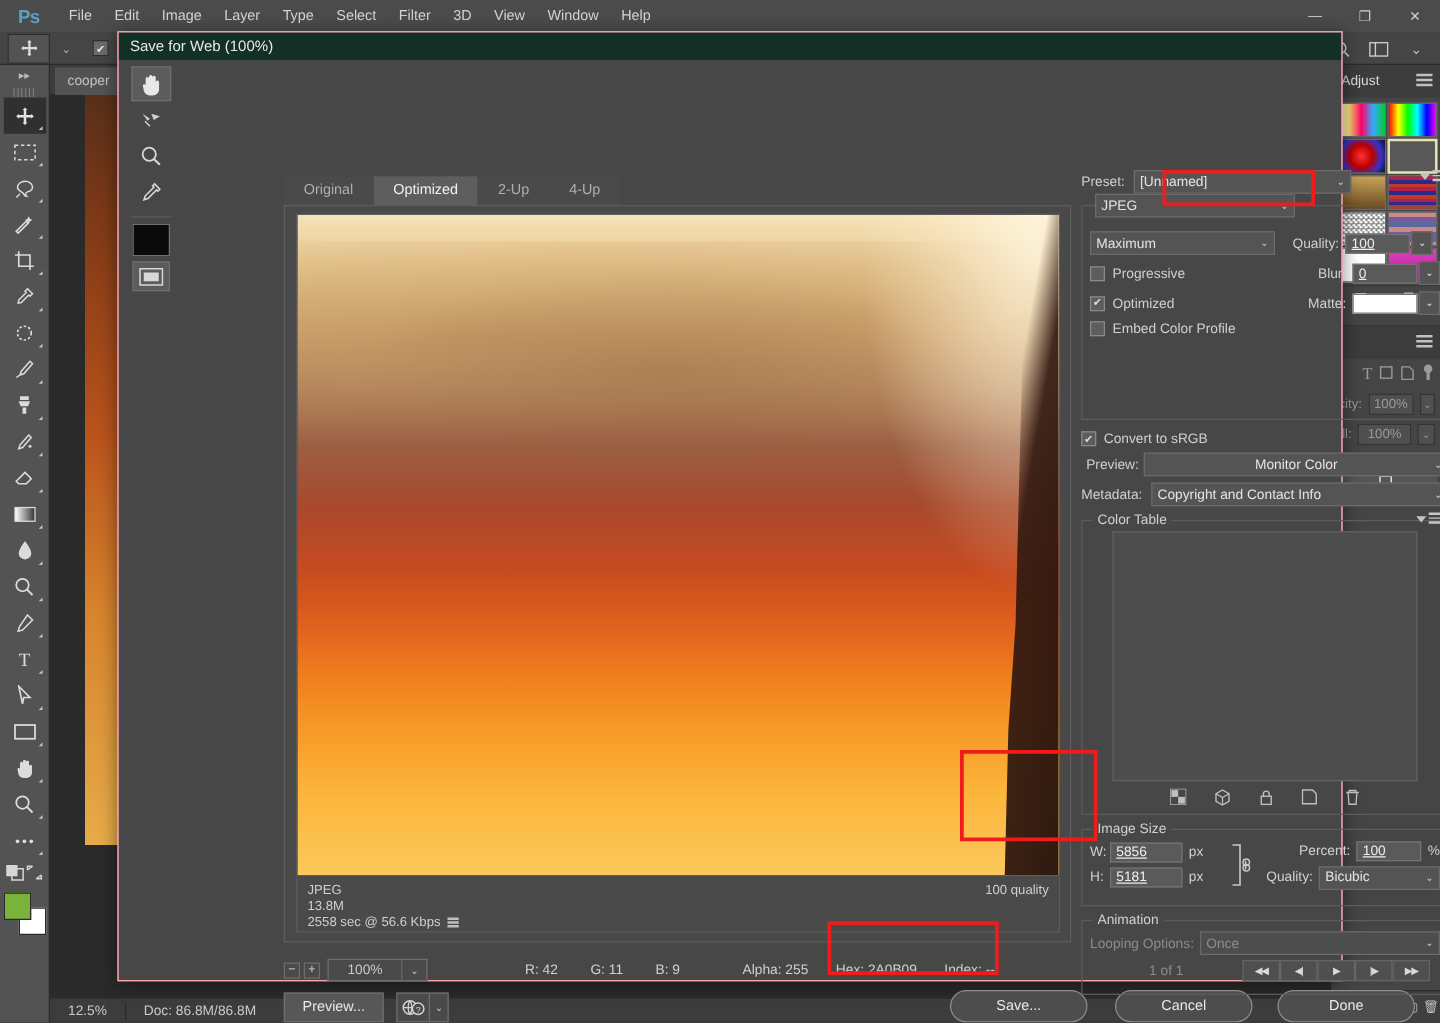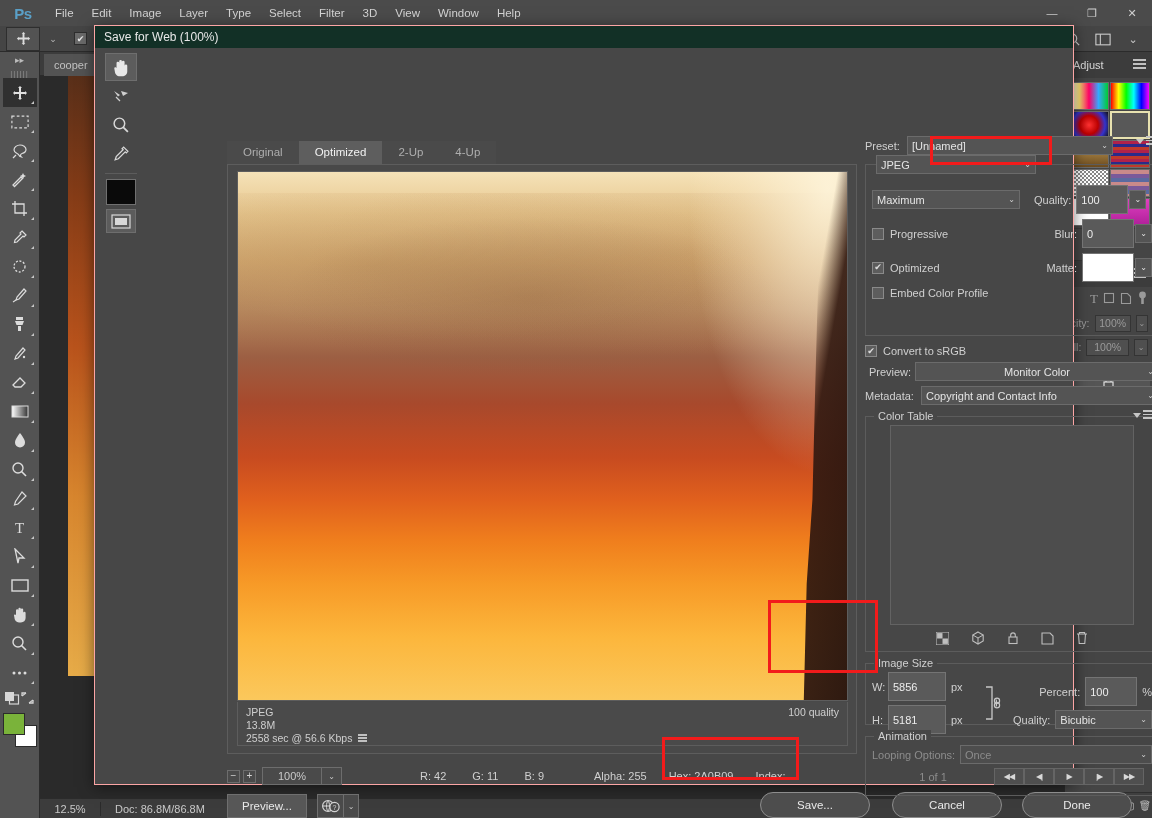--- a/index.html
+++ b/index.html
@@ -215,22 +215,22 @@
   
   .settings { position:absolute; left:770px; top:88px; width:294px; height:650px; }
   .row { display:flex; align-items:center; margin-bottom:5px; }
   .lbl { font-size:11px; color:#d0d0d0; }
   .sel-box {
     height:19px; background:#545454; border:1px solid #6b6b6b; color:#e4e4e4;
     font-size:11px; display:flex; align-items:center; padding:0 4px; position:relative;
   }
   .sel-box .cv { position:absolute; right:4px; top:4px; font-size:8px; color:#cfcfcf; }
   .txt-box {
-    height:29px; background:#5a5a5a; border:1px solid #747474; color:#ededed;
-    font-size:11px; display:flex; align-items:center; padding:0 4px;
+    height:16px; background:#5a5a5a; border:1px solid #747474; color:#ededed;
+    font-size:11px; display:flex; align-items:center; padding:0 4px;text-decoration:underline;
   }
   .fieldset {
     border:1px solid #5c5c5c; position:relative; padding:8px 6px 6px;
   }
   .legend {
     position:absolute; top:-7px; left:8px; background:#474747; padding:0 4px; font-size:11px; color:#d0d0d0;
   }
   .chk { width:12px;height:12px; border:1px solid #8a8a8a; background:#5d5d5d; display:inline-flex;
          align-items:center; justify-content:center; font-size:9px; color:#e8e8e8; margin-right:6px;}
   .chk.on::after { content:'✔'; font-size:9px; color:#dcdcdc; line-height:1;}
@@ -661,21 +661,21 @@
             <circle cx="7.5" cy="7.5" r="0.8" fill="#9a9a9a"></circle>
             <circle cx="4.5" cy="7.5" r="0.8" fill="#9a9a9a"></circle>
             <circle cx="1.5" cy="7.5" r="0.8" fill="#9a9a9a"></circle>
           </svg>
       </div>
 
       <div class="settings">
 
         <div class="row" style="position:relative;">
           <span class="lbl" style="width:42px;">Preset:</span>
-          <span class="sel-box" style="width:206px;">
+          <span class="sel-box" style="width:174px;">
             <span>[Unnamed]</span>
             <span class="cv">⌄</span>
           </span>
           <span class="panel-burger">
             <span class="tri"></span>
               <span class="ln">
                 <i></i>
                 <i></i>
                 <i></i>
               </span>

